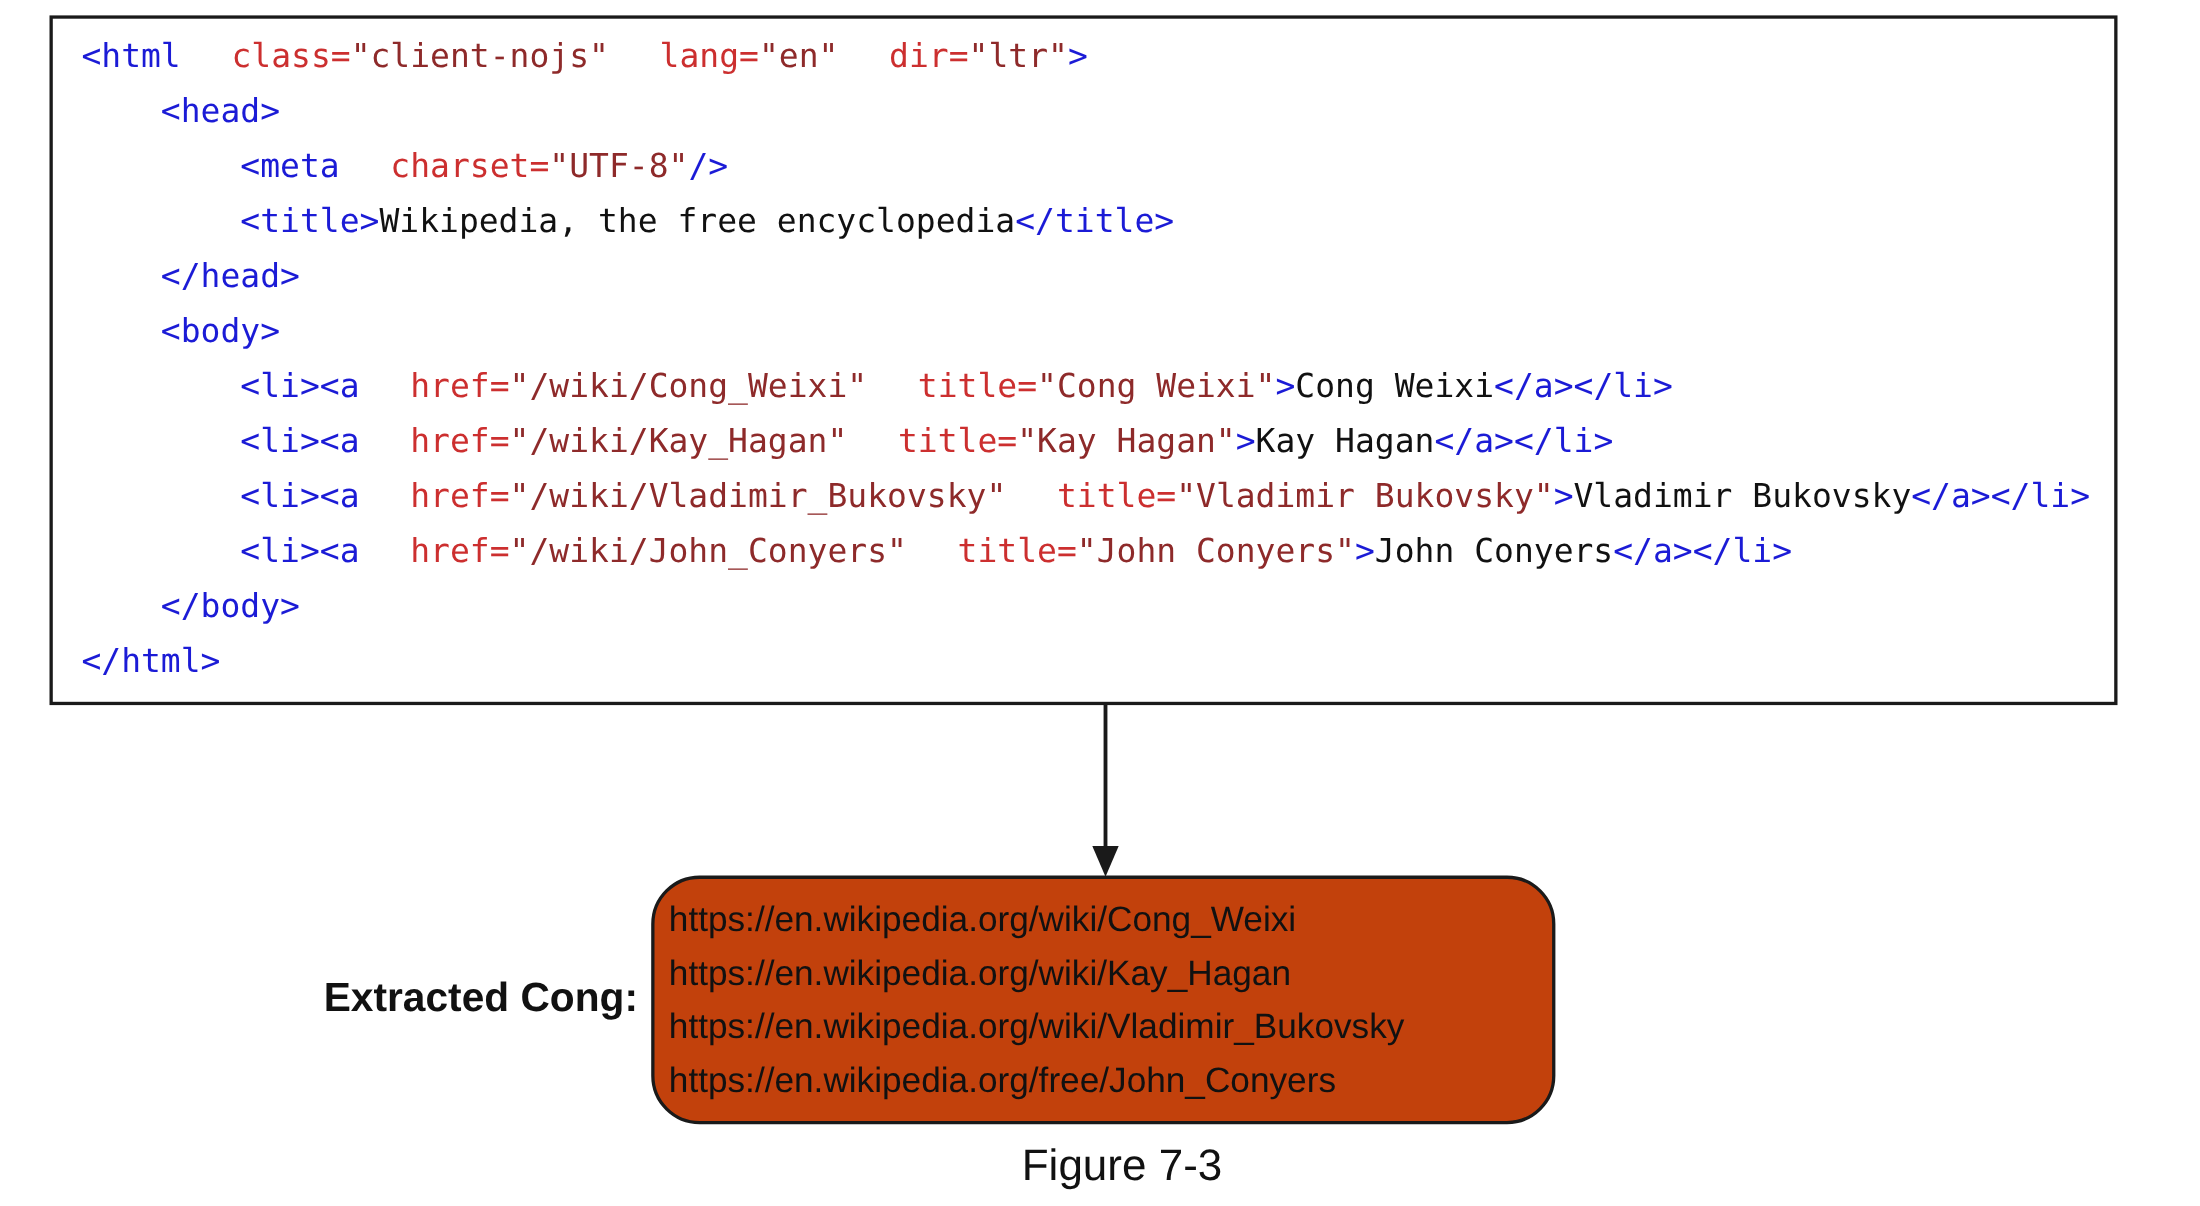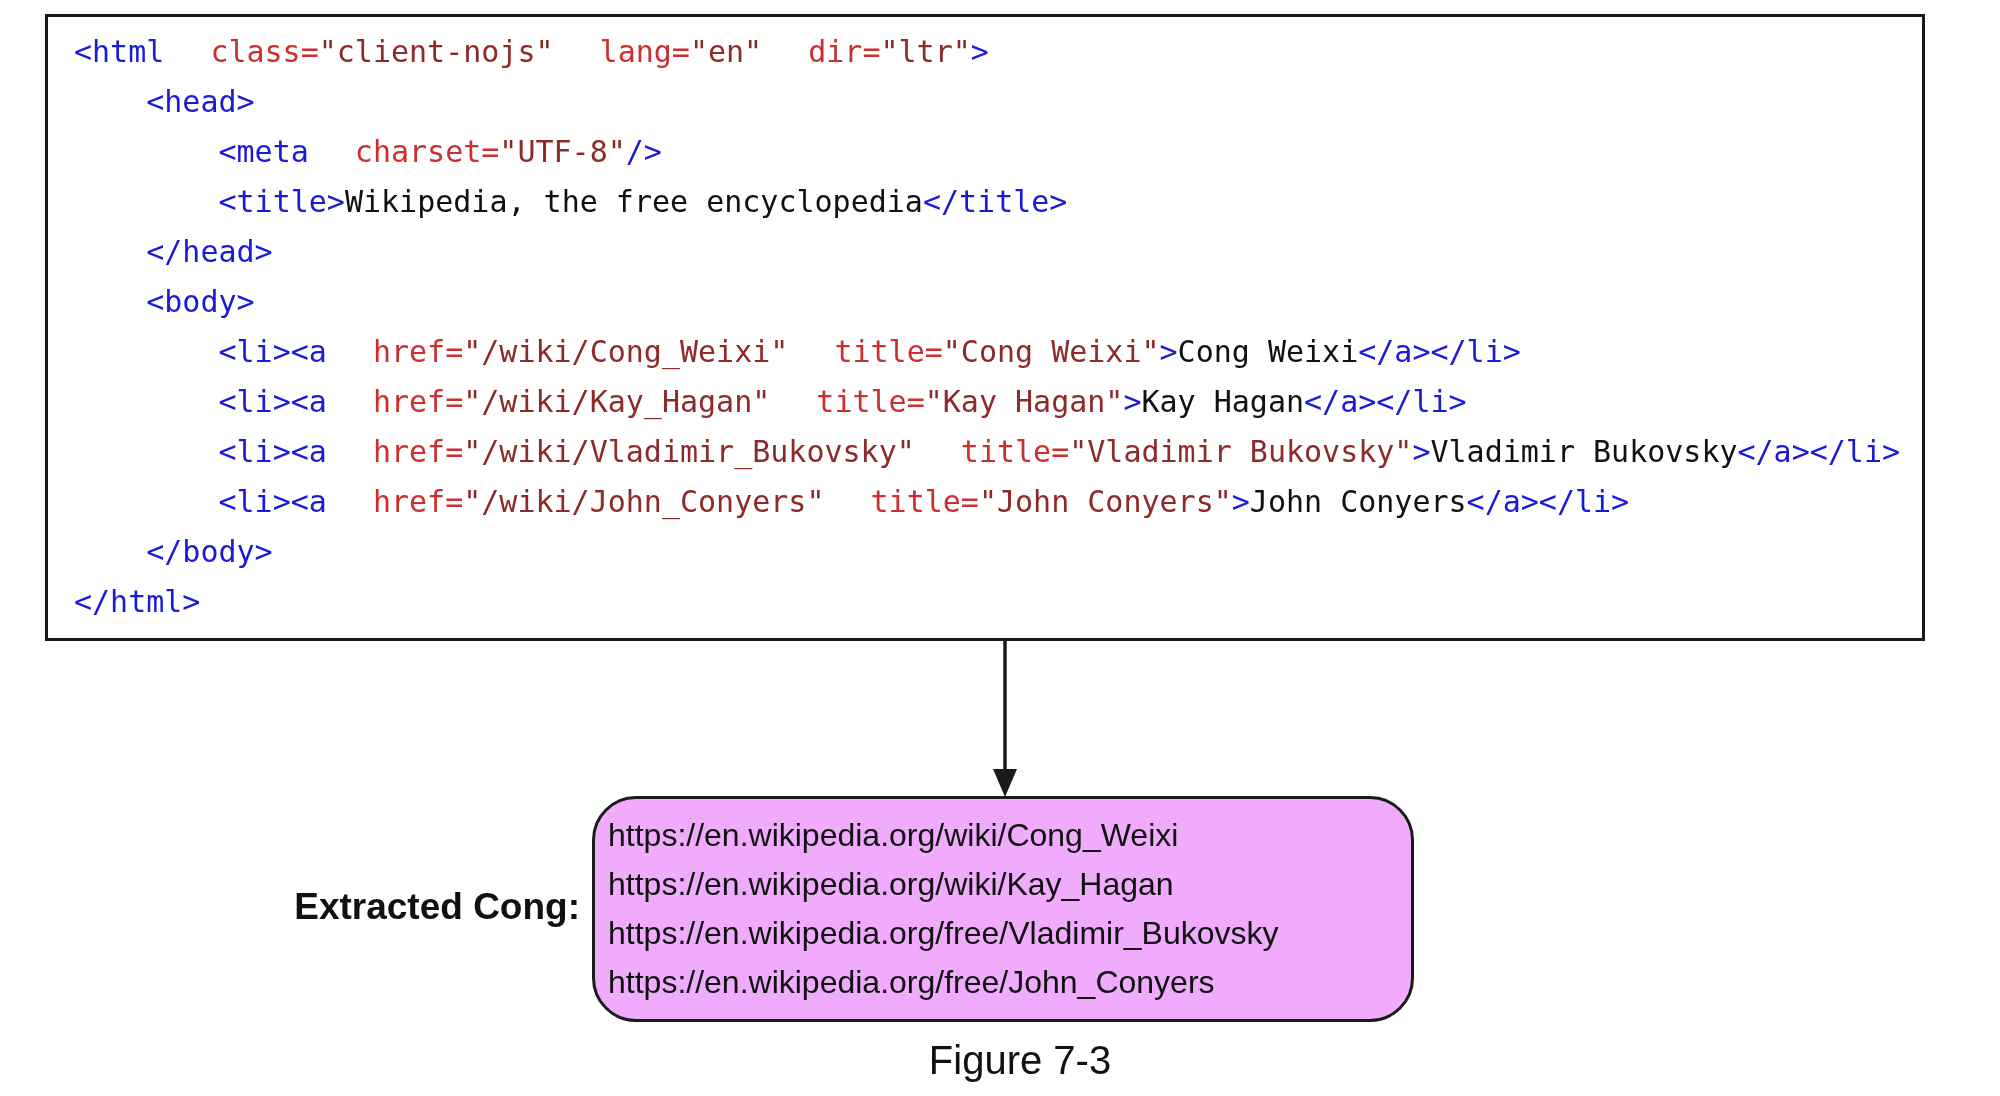--- a/index.html
+++ b/index.html
@@ -60,21 +60,21 @@
     white-space: nowrap;
   }
   .links-box {
     position: absolute;
     left: 592px;
     top: 796px;
     width: 822px;
     height: 226px;
     border: 3px solid #1a1a1a;
     border-radius: 44px;
-    background: #f0abfc;
+    background: #c2410c;
     padding: 12px 8px 12px 13px;
   }
   .url-line {
     font-size: 32px;
     line-height: 49px;
     color: #111;
     white-space: nowrap;
   }
 
   
@@ -101,20 +101,20 @@
     <line x1="20" y1="0" x2="20" y2="132" stroke="#1a1a1a" stroke-width="3.5"></line>
     <polygon points="8,128 32,128 20,156" fill="#1a1a1a"></polygon>
   </svg>
 
   <div class="extracted-label">Extracted Cong:</div>
 
   <div class="links-box">
     <div id="urls">
         <div class="url-line">https://en.wikipedia.org/wiki/Cong_Weixi</div>
         <div class="url-line">https://en.wikipedia.org/wiki/Kay_Hagan</div>
-        <div class="url-line">https://en.wikipedia.org/free/Vladimir_Bukovsky</div>
+        <div class="url-line">https://en.wikipedia.org/wiki/Vladimir_Bukovsky</div>
         <div class="url-line">https://en.wikipedia.org/free/John_Conyers</div>
       </div>
   </div>
 
   <div class="figure-caption">Figure 7-3</div>
 
 </div>
 
 </body></html>

